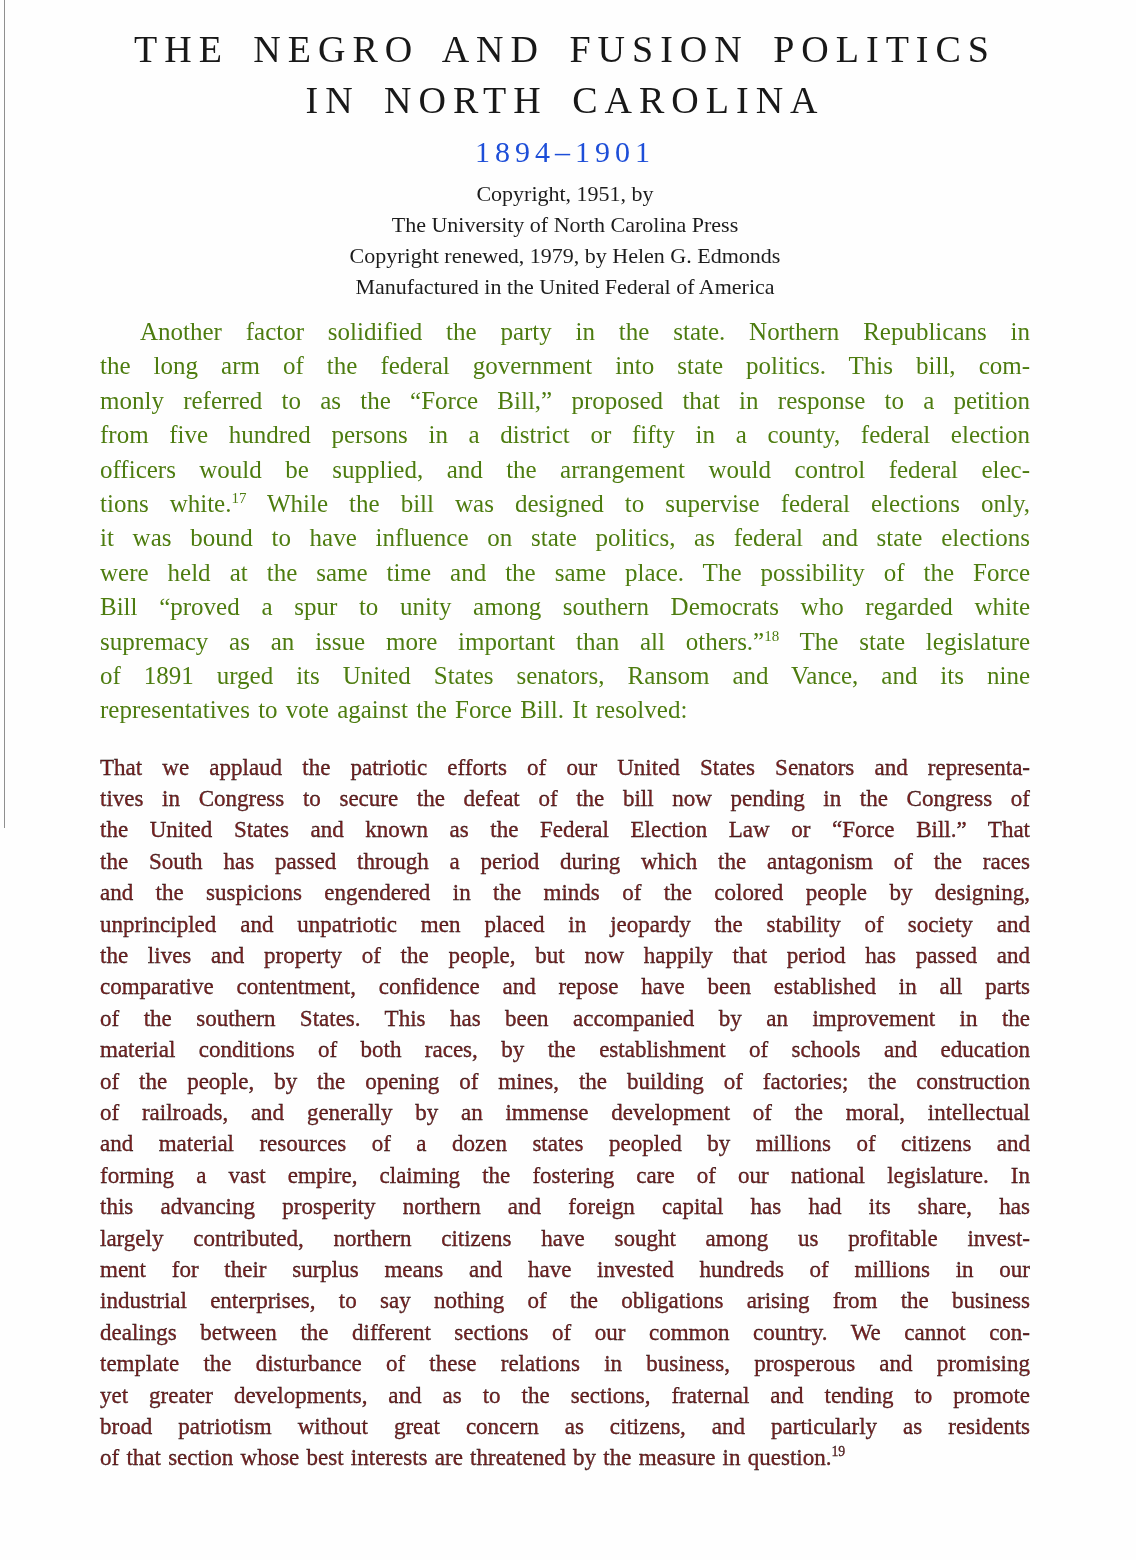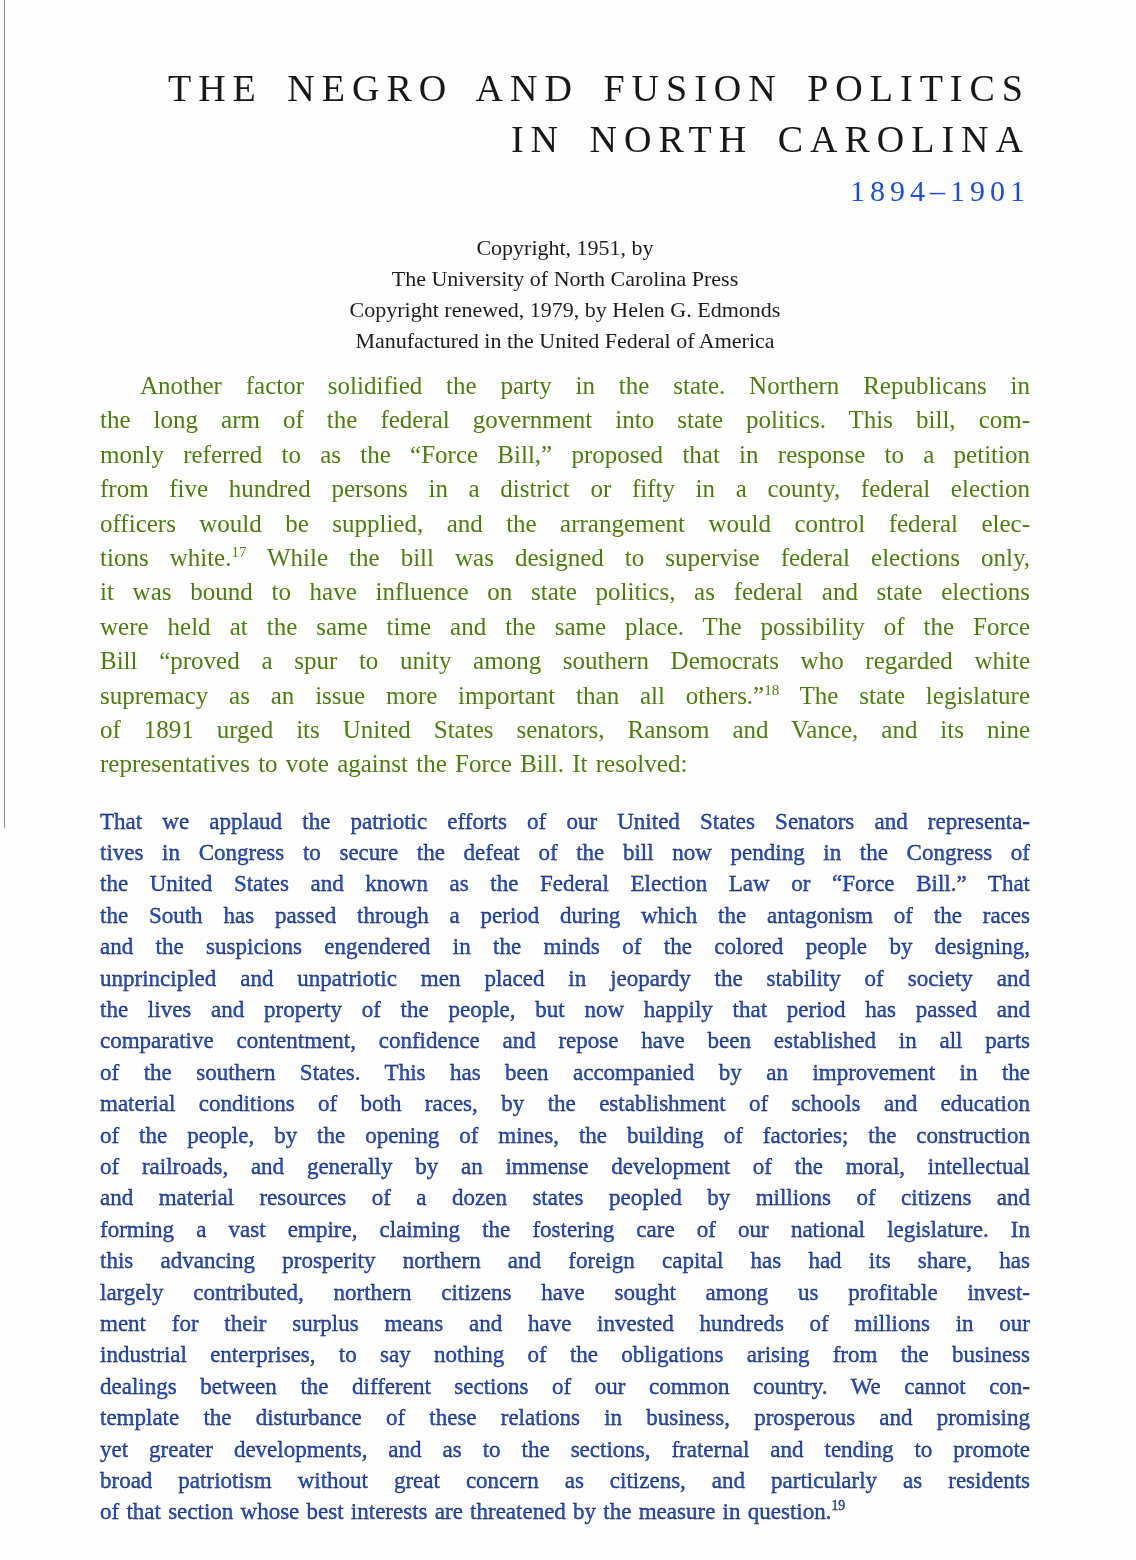--- a/index.html
+++ b/index.html
@@ -24,39 +24,38 @@
     height: 828px;
     background: #8f8f8f;
   }
   .content {
     position: absolute;
     left: 100px;
     top: 0;
     width: 930px;
   }
   .title-block {
-    margin-top: 63px;
-    text-align: right;
+    margin-top: 24px;
+    text-align: center;
   }
   .title-line {
     font-size: 38px;
     line-height: 51px;
     letter-spacing: 7px;
     word-spacing: 8px;
     color: #181818;
     white-space: nowrap;
   }
   .title-years {
     font-size: 30px;
     line-height: 52px;
     letter-spacing: 5px;
     color: #1d4ed8;
   }
   .copyright-block {
-    margin-top: 15px;
     text-align: center;
     font-size: 22px;
     line-height: 31px;
     color: #1c1c1c;
   }
   .para1 {
     margin-top: 13px;
     font-size: 25px;
     color: #4d7c0f;
   }
@@ -69,21 +68,21 @@
   }
   .para1 .line.first {
     text-indent: 40px;
   }
   .para1 .line.last {
     text-align-last: left;
   }
   .quote {
     margin-top: 24px;
     font-size: 23px;
-    color: #1d4ed8;
+    color: #7f1d1d;
     -webkit-text-stroke: 0.3px #101010;
   }
   .quote .line {
     height: 31.4px;
     line-height: 31.4px;
     text-align: justify;
     text-align-last: justify;
     word-spacing: 1.5px;
   }
   .quote .line.last {

